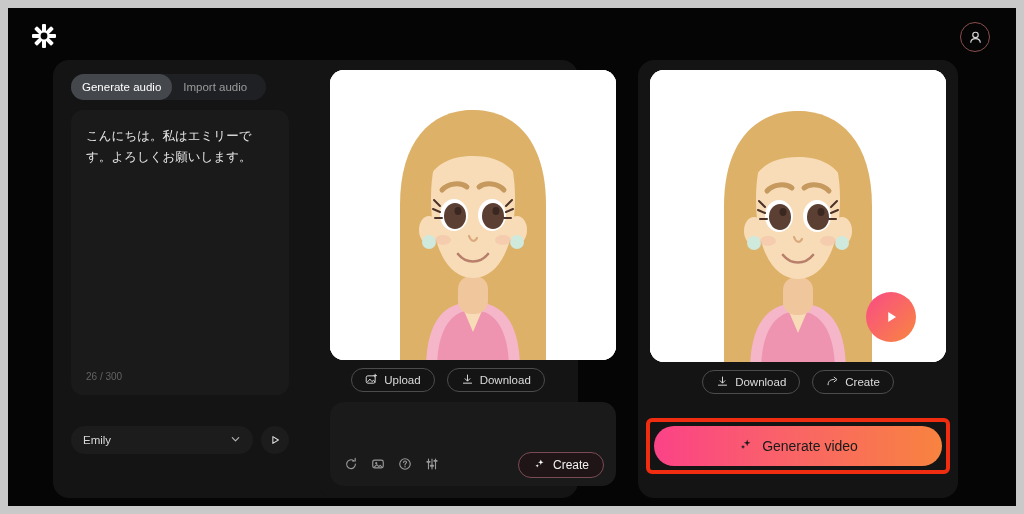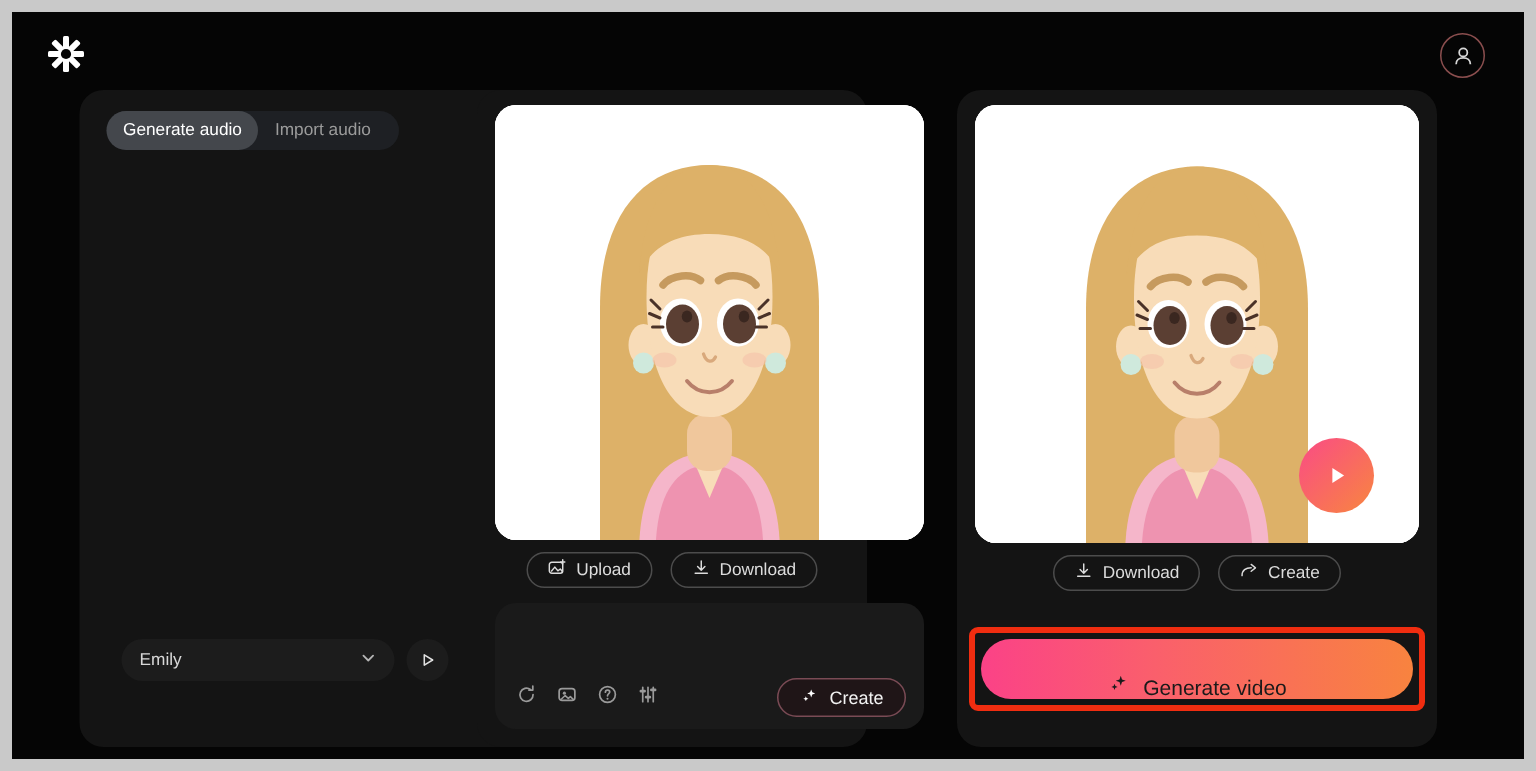--- a/index.html
+++ b/index.html
@@ -73,21 +73,21 @@
     line-height: 1.65;
     color: #e8e8e8;
   }
   .char-count {
     position: absolute; left: 15px; bottom: 13px;
     font-size: 10px;
     color: #636363;
   }
 
   .voice-row {
-    position: absolute; left: 28px; top: 366px;
+    position: absolute; left: 18px; top: 366px;
     width: 218px; height: 28px;
     display: flex; align-items: center; gap: 8px; justify-content: space-between;
   }
   .voice-select {
     flex: 1; height: 28px;
     background: #1c1c1c;
     border-radius: 14px;
     display: flex; align-items: center;
     padding: 0 12px;
     font-size: 11.5px;
@@ -181,21 +181,21 @@
     position: absolute; left: 8px; top: 358px;
     width: 304px; height: 56px;
     border: 4px solid #f02d10;
     border-radius: 6px;
     padding: 4px;
   }
   .generate-btn {
     width: 100%; height: 100%;
     border-radius: 22px;
     background: linear-gradient(90deg, #fb4287 0%, #fa5f6c 40%, #f8833f 100%);
-    display: flex; align-items: flex-end; justify-content: center;
+    display: flex; align-items: center; justify-content: center;
     gap: 9px;
     font-size: 14px;
     color: #1a1a1a;
     font-weight: 500;
   }
 
   
   .avatar-art { position: absolute; inset: 0; background: #ffffff; }
 </style>
 </head>
@@ -227,20 +227,24 @@
     </div>
   </div>
 
   <div class="panel" id="left-panel">
 
     <div class="tabs">
       <div class="tab active">Generate audio</div>
       <div class="tab">Import audio</div>
     </div>
 
+    <div class="text-area">
+      <div class="text-content">こんにちは。私はエミリーです。よろしくお願いします。</div>
+      <div class="char-count">26 / 300</div>
+    </div>
 
     <div class="voice-row">
       <div class="voice-select">
         <span>Emily</span>
         <span class="chev">
           <svg viewBox="0 0 12 12" width="11" height="11">
             <path d="M2.5 4.5 L6 8 L9.5 4.5" fill="none" stroke="#b5b5b5" stroke-width="1.3" stroke-linecap="round" stroke-linejoin="round"></path>
           </svg>
         </span>
       </div>

